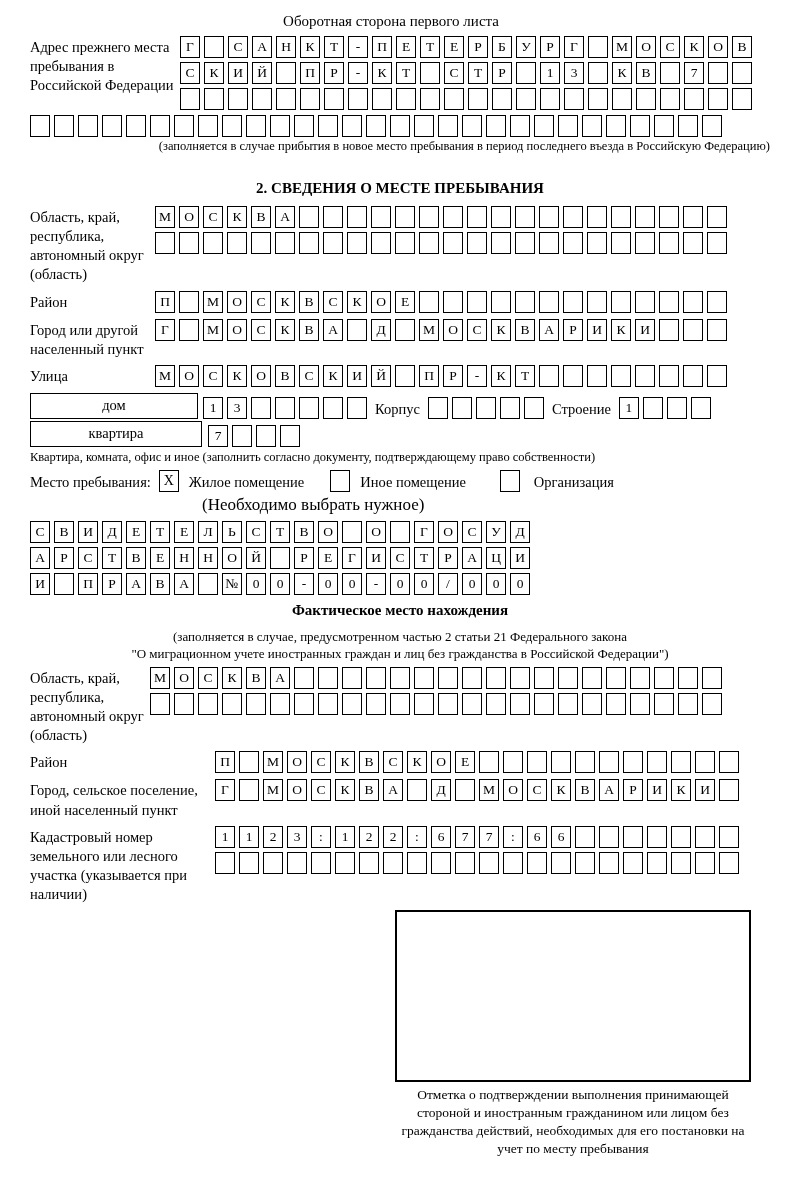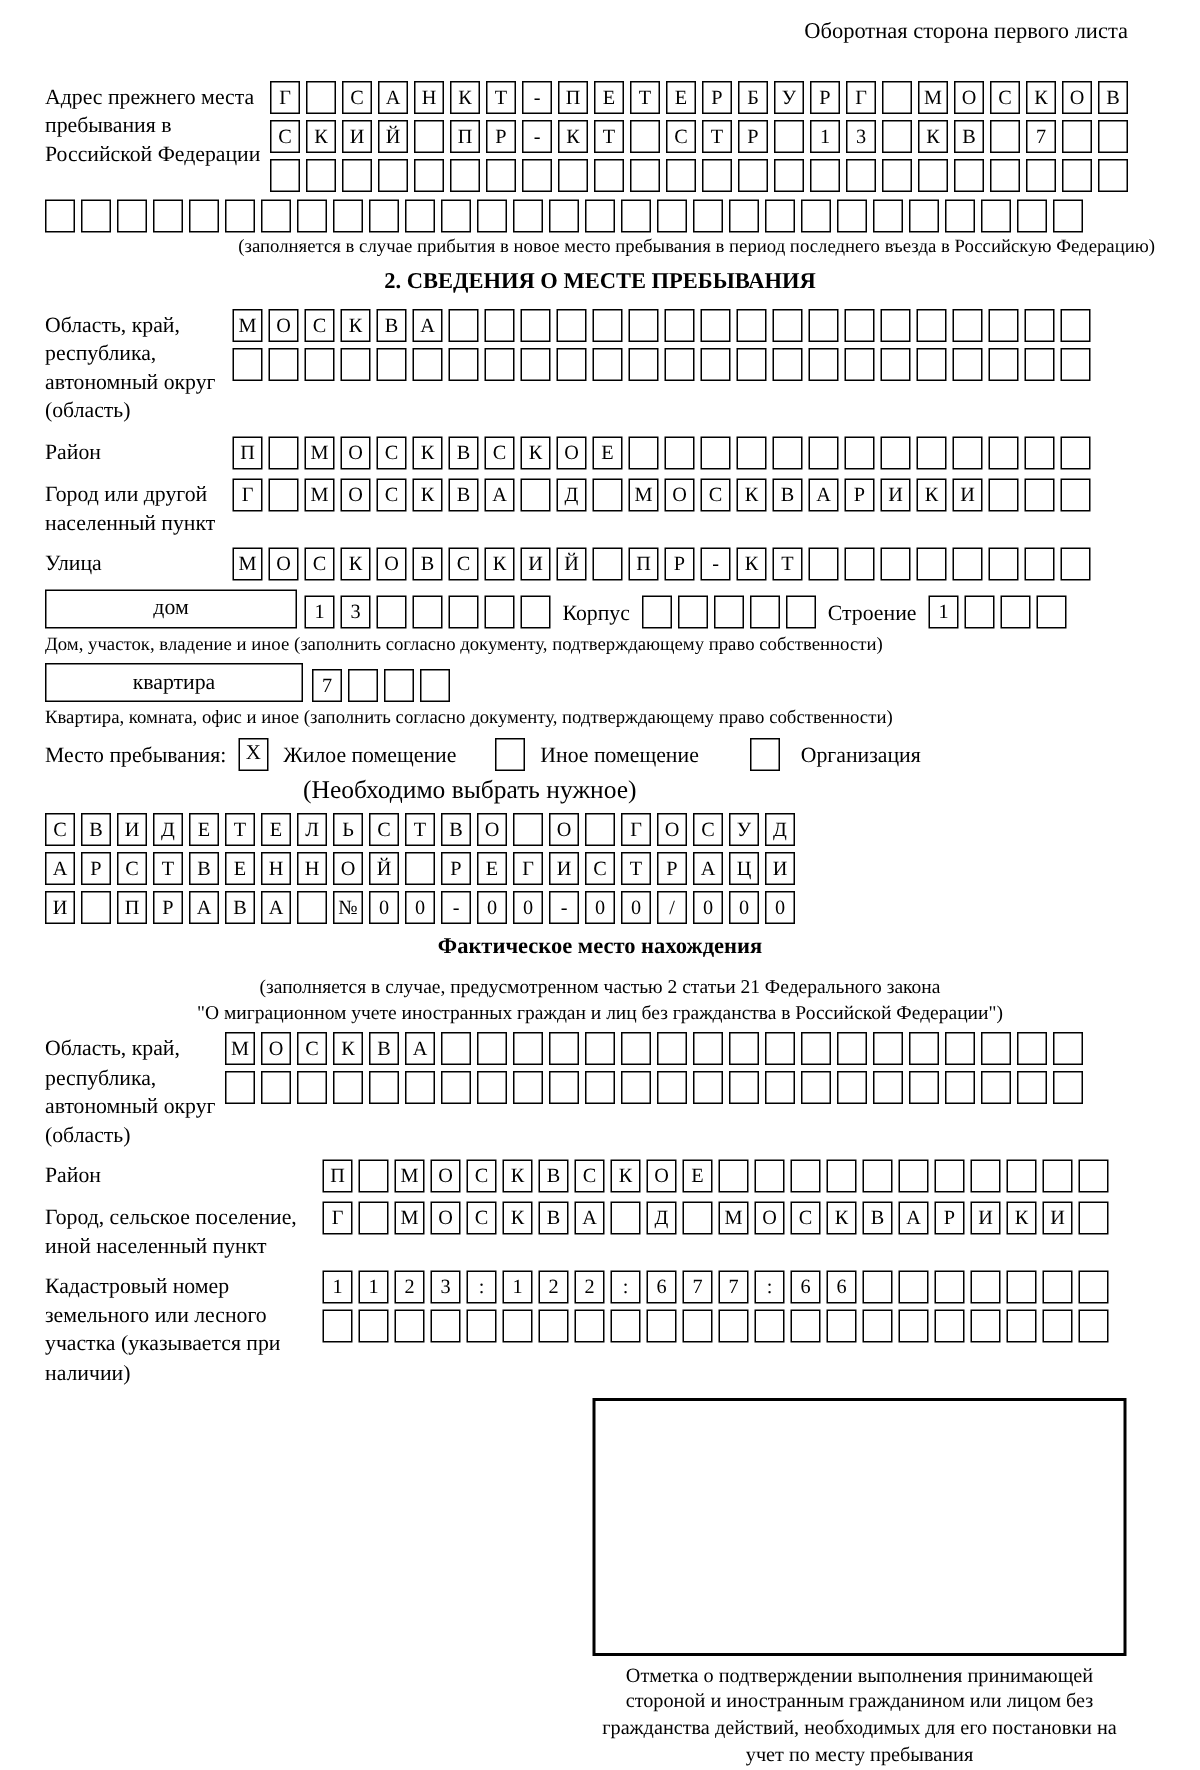--- a/index.html
+++ b/index.html
@@ -4,42 +4,42 @@
 <style>
   * { box-sizing: border-box; }
   html,body { margin:0; padding:0; background:#fff; }
   body {
     width:800px; height:1180px; overflow:hidden;
     font-family:"Liberation Serif","DejaVu Serif",serif;
     color:#000; font-size:14.5px; line-height:1.32;
   }
   .page { padding:12px 30px 0 30px; width:800px; }
 
-  .hdr-note { text-align:right; padding-right:18px; font-size:15px; margin-bottom:22px; }
+  .hdr-note { text-align:center; padding-right:18px; font-size:15px; margin-bottom:4px; }
 
   .frow { display:flex; align-items:flex-start; margin-bottom:6px; }
   .flabel { flex:none; padding-top:2px; }
   .w150 { width:150px; }
   .w125 { width:125px; }
   .w120 { width:120px; }
   .w215 { width:215px; }
   .w185 { width:185px; }
 
   .cellcol { display:flex; flex-direction:column; gap:4px; }
   .cells { display:flex; gap:4px; }
   .cell {
     width:20px; height:22px; flex:none;
     border:1.6px solid #000;
     display:flex; align-items:center; justify-content:center;
     font-size:13.5px;
   }
   .caption { font-size:12.5px; margin:1px 0 5px 0; }
   .caption.center { text-align:right; }
 
-  .sec-title { text-align:center; font-weight:bold; font-size:15px; margin:7px 0 7px 0; }
+  .sec-title { text-align:center; font-weight:bold; font-size:15px; margin:25px 0 7px 0; }
 
   .house-row { display:flex; align-items:flex-end; margin:2px 0 2px 0; }
   .wide-box {
     border:1.6px solid #000; height:26px;
     display:flex; align-items:center; justify-content:center; flex:none;
   }
   .dom-box { width:168px; margin-right:5px; }
   .kv-box { width:172px; margin-right:6px; }
   .inline-lbl { margin:0 8px; flex:none; }
 
@@ -359,21 +359,20 @@
         <div class="cell"></div>
       </div>
     <div class="inline-lbl">Строение</div>
     <div class="cells">
         <div class="cell">1</div>
         <div class="cell"></div>
         <div class="cell"></div>
         <div class="cell"></div>
       </div>
   </div>
-  <div class="caption">Дом, участок, владение и иное (заполнить согласно документу, подтверждающему право собственности)</div>
 
   <div class="house-row">
     <div class="wide-box kv-box">квартира</div>
     <div class="cells">
         <div class="cell">7</div>
         <div class="cell"></div>
         <div class="cell"></div>
         <div class="cell"></div>
       </div>
   </div>

